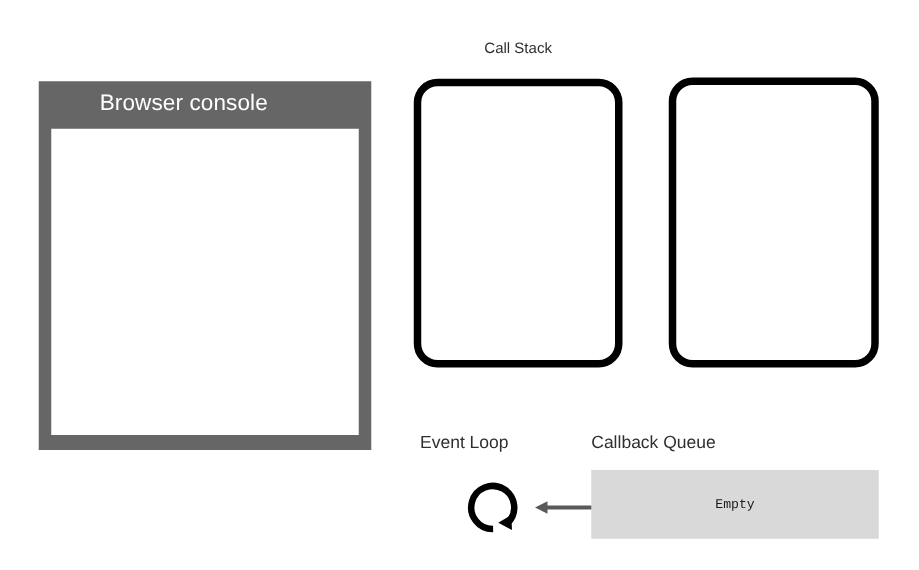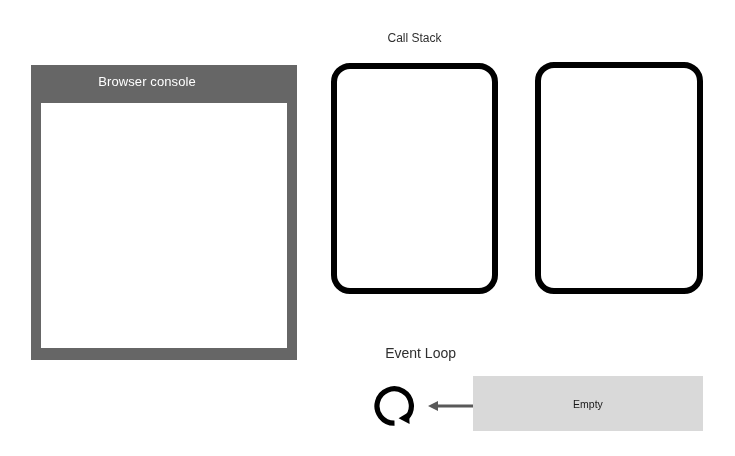--- a/index.html
+++ b/index.html
@@ -29,21 +29,21 @@
     background: #666666;
     box-sizing: border-box;
   }
   .console-title {
     position: absolute;
     left: 0;
     top: 9px;
     width: 232px;
     text-align: center;
     color: #ffffff;
-    font-size: 13px;
+    font-size: 18px;
     line-height: 16px;
     letter-spacing: 0.1px;
     white-space: nowrap;
   }
   .console-screen {
     position: absolute;
     left: 41px;
     top: 103px;
     width: 246px;
     height: 245px;
@@ -57,21 +57,21 @@
     line-height: 22px;
     color: #2f2f2f;
     text-align: center;
     white-space: nowrap;
   }
   .title-sm {
     position: absolute;
     font-size: 14px;
     line-height: 17px;
     color: #2f2f2f;
-    text-align: right;
+    text-align: left;
     white-space: nowrap;
   }
 
   #title-call-stack { left: 331px; top: 27px; width: 167px; }
   #title-web-apis   { left: 535px; top: 27px; width: 168px; }
   #title-event-loop { left: 336px; top: 345px; width: 120px; }
   #title-callback-queue { left: 473px; top: 345px; width: 231px; }
 
   
   .stack-box {
@@ -122,20 +122,21 @@
     display: flex;
     align-items: center;
     justify-content: center;
   }
   #callback-queue-status {
     font-size: 10.5px;
     line-height: 14px;
     color: #1a1a1a;
     text-align: left;
     white-space: nowrap;
+    font-family: Liberation Mono, monospace;
   }
 </style>
 </head>
 <body>
 
 <div id="stage">
 
   <div class="console-panel">
     <div class="console-title">Browser console</div>
   </div>
@@ -157,17 +158,18 @@
     <path d="M21.5 38.2
              A17.2 17.2 0 1 1 32.9 33.6" fill="none" stroke="#000000" stroke-width="5.2" stroke-linecap="butt"></path>
     <polygon points="36.6,39.0 25.6,33.2 36.0,27.0" fill="#000000"></polygon>
   </svg>
 
   <svg id="feed-arrow" viewBox="0 0 50 20">
     <line x1="49" y1="10" x2="11" y2="10" stroke="#595959" stroke-width="3.2"></line>
     <polygon points="3,10 13,5 13,15" fill="#595959"></polygon>
   </svg>
 
+  <div class="title-sm" id="title-callback-queue">Callback Queue</div>
   <div id="callback-queue-box">
     <div id="callback-queue-status">Empty</div>
   </div>
 
 </div>
 
 </body></html>

